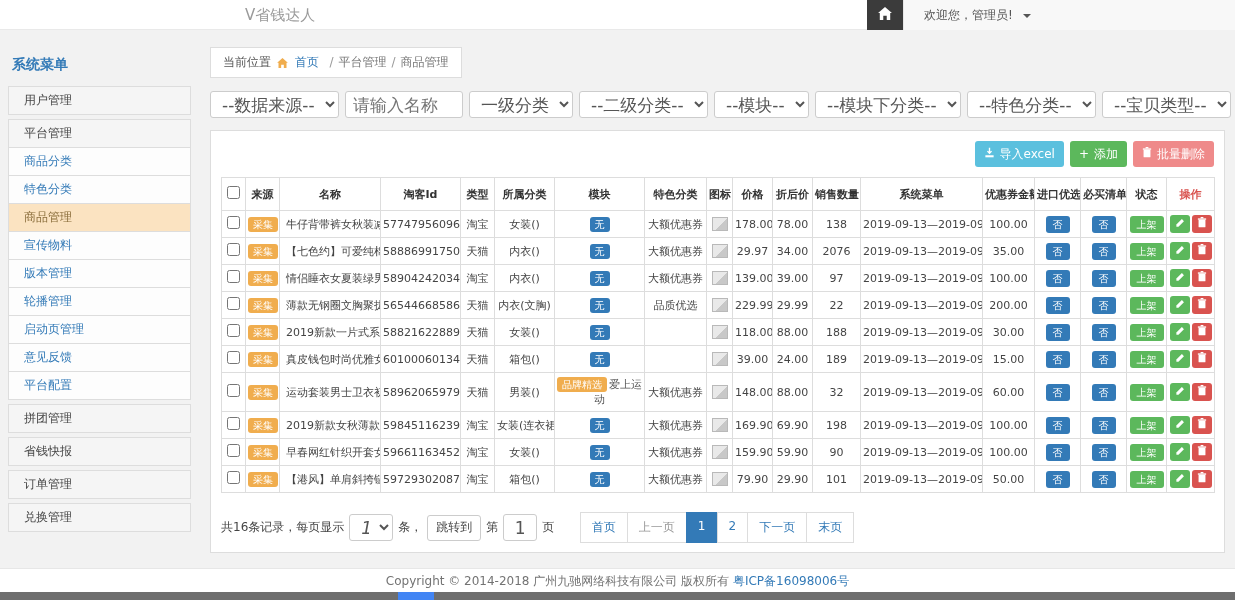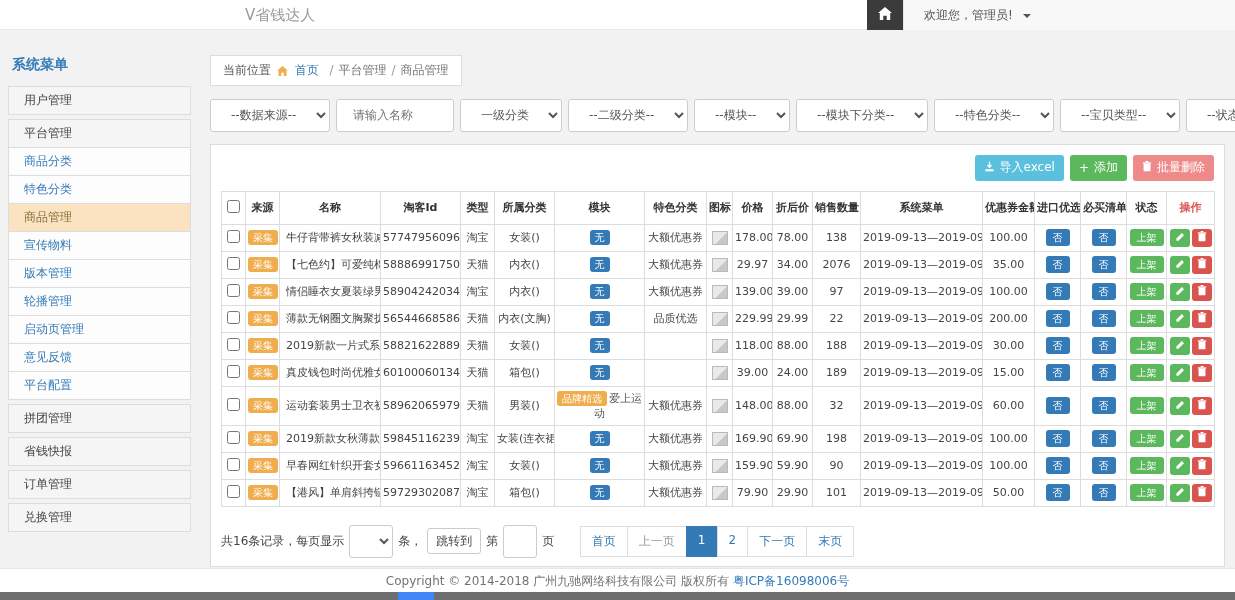--- a/index.html
+++ b/index.html
@@ -9,42 +9,42 @@
 
   
   .topbar { position:relative; height:30px; background:#fff; border-bottom:1px solid #e9e9e9; }
   .app-title { position:absolute; left:245px; top:0; line-height:30px; font-size:15px; color:#9a9a9a; }
   .topbar-right { position:absolute; right:0; top:0; height:30px; display:flex; }
   .home-btn { width:36px; height:30px; background:#3b3b3b; display:flex; align-items:center; justify-content:center; cursor:pointer; }
   .welcome { width:332px; height:30px; background:#f8f8f8; border-left:1px solid #e7e7e7; line-height:30px; padding-left:20px; color:#555; cursor:pointer; }
   .caret-down { display:inline-block; width:0; height:0; border:4px solid transparent; border-top-color:#555; margin-left:6px; vertical-align:middle; position:relative; top:2px; }
 
   
-  .layout { display:flex; margin-top:17px; align-items:center; }
+  .layout { display:flex; margin-top:17px; align-items:flex-start; }
 
   
   .sidebar { margin-left:8px; width:183px; height:527px; overflow:hidden; }
   .sidebar-title { color:var(--accent-blue,#337ab7); font-weight:bold; font-size:14px; padding:9px 4px 12px 4px; }
   .side-item { border:1px solid #ddd; padding:7px 15px; font-size:12px; line-height:13px; cursor:pointer; }
   .side-top { background:#f5f5f5; color:#454545; }
   .side-sub { background:#fdfdfd; color:var(--accent-blue,#337ab7); margin-top:-1px; }
   .side-sub.active { background:var(--sidebar-active-bg,#fbe3c1); color:#8a6d3b; }
 
   
   .main { width:1015px; margin-left:19px; }
   .breadcrumb { display:inline-block; background:#fff; border:1px solid #ddd; padding:6px 12px; color:#555; }
   .bc-home { color:var(--accent-blue,#337ab7); cursor:pointer; margin:0 2px; }
   .bc-home svg { vertical-align:-2px; margin-right:3px; }
   .bc-sep { color:#999; margin:0 5px; }
   .bc-item { color:#777; }
 
   
   .filters { margin-top:13px; display:flex; gap:6px; align-items:center; flex-wrap:nowrap; }
   #filter-controls { display:contents; }
-  select, .text-input, .page-input { height:33px; border:1px solid #ccc; border-radius:3px; background:#fff; color:#555; font-size:12px; font-family:inherit; padding:0 16px; }
+  select, .text-input, .page-input { height:27px; border:1px solid #ccc; border-radius:3px; background:#fff; color:#555; font-size:17px; font-family:inherit; padding:0 7px; }
   .text-input { width:118px; }
   .btn { height:27px; border:none; border-radius:3px; color:#fff; font-size:12px; font-family:inherit; padding:0 10px; display:inline-flex; align-items:center; gap:5px; cursor:pointer; white-space:nowrap; }
   .btn-blue { background:var(--accent-blue,#337ab7); }
   .btn-teal { background:var(--teal,#5bc0de); }
   .btn-green { background:var(--green,#5cb85c); }
   .btn-pink { background:var(--pink,#ef8a8a); }
   .btn-sm { height:26px; padding:0 9px; }
 
   
   .panel { margin-top:12px; background:#fff; border:1px solid #ddd; padding:10px; }

